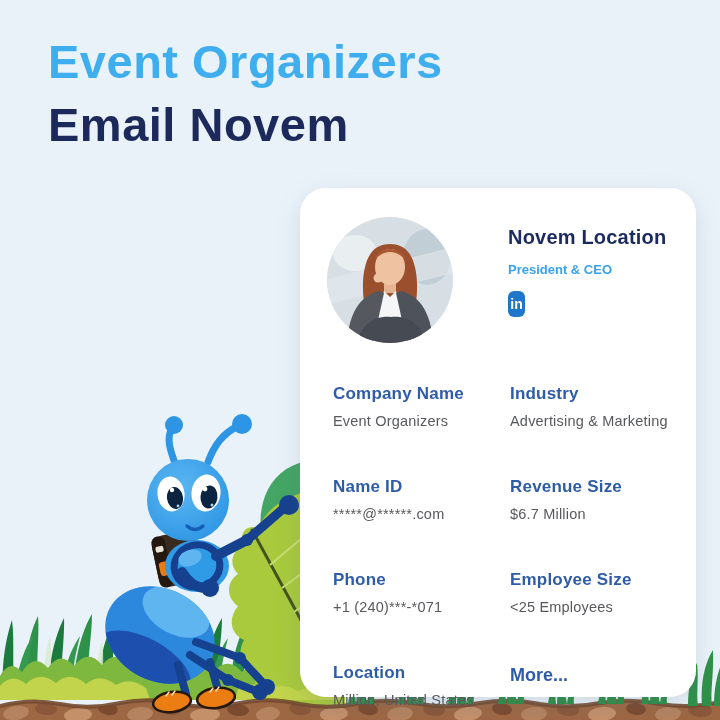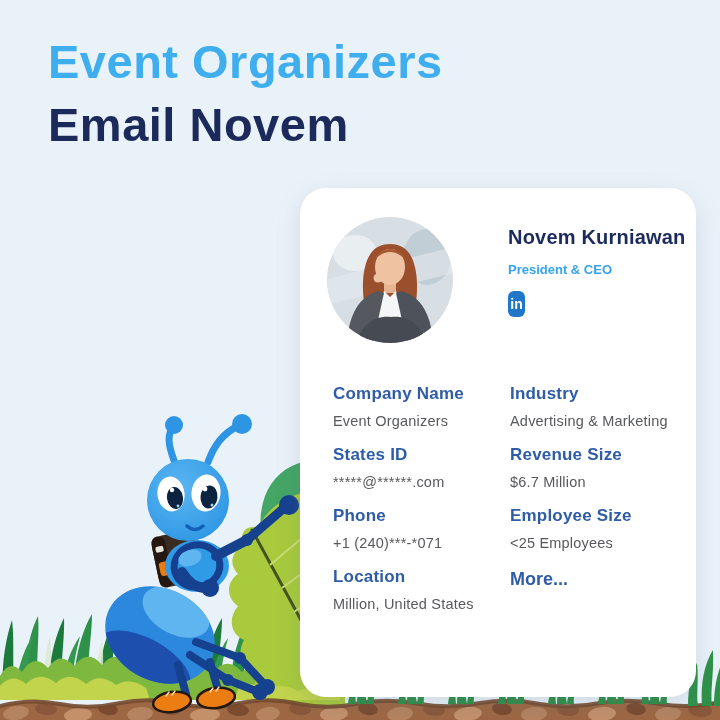--- a/index.html
+++ b/index.html
@@ -20,21 +20,21 @@
         box-shadow:0 8px 24px rgba(90,110,140,.18);}
   .photo{position:absolute;left:27px;top:29px;width:126px;height:126px;
          border-radius:50%;overflow:hidden;}
   .hdr{position:absolute;left:208px;top:38px;}
   .name{font-size:20px;font-weight:bold;color:#1c2b5e;letter-spacing:.2px;}
   .job{margin-top:13px;font-size:13px;font-weight:bold;color:#36a4ed;}
   .li{margin-top:14px;width:17px;height:26px;background:#2077c8;border-radius:6px;
       color:#fff;font-weight:bold;font-size:14px;display:flex;align-items:center;
       justify-content:center;cursor:pointer;}
   .fields{position:absolute;left:33px;top:196px;width:352px;display:grid;
-          grid-template-columns:177px 1fr;row-gap:16px;}
+          grid-template-columns:177px 1fr;row-gap:48px;}
   .fl{font-size:17px;font-weight:bold;color:#2e5ca8;letter-spacing:.2px;}
   .fv{margin-top:9px;font-size:14.5px;color:#58595c;letter-spacing:.2px;}
   .more{font-size:18px;font-weight:bold;color:#2e5ca8;cursor:pointer;padding-top:2px;}
 </style>
 </head>
 <body>
 
 <div class="title">
   <div class="t1">Event Organizers</div>
   <div class="t2">Email Novem</div>
@@ -230,36 +230,36 @@
       <path d="M46,44 Q63,26 80,44 Q74,32 63,32 Q52,32 46,44 Z" fill="#a85832"></path>
       <path d="M48,100 L57,74 L63,80 L69,74 L78,100 Z" fill="#f4f6f8"></path>
       <path d="M20,126 C22,92 36,78 52,74 L57,76 L46,126 Z" fill="#55595f"></path>
       <path d="M106,126 C104,92 90,78 74,74 L69,76 L80,126 Z" fill="#4e525a"></path>
       <path d="M30,126 C34,106 50,98 64,100 C80,98 94,106 98,126 Z" fill="#464a52"></path>
       <circle cx="51" cy="61" r="4.5" fill="#efc2a2"></circle>
     </svg>
   </div>
 
   <div class="hdr">
-    <div class="name">Novem Kurniawan</div>
+    <div class="name">Novem Location</div>
     <div class="job">President &amp; CEO</div>
     <div class="li">in</div>
   </div>
 
   <div class="fields">
     <div>
       <div class="fl">Company Name</div>
       <div class="fv">Event Organizers</div>
     </div>
     <div>
       <div class="fl">Industry</div>
       <div class="fv">Advertising &amp; Marketing</div>
     </div>
     <div>
-      <div class="fl">States ID</div>
+      <div class="fl">Name ID</div>
       <div class="fv">*****@******.com</div>
     </div>
     <div>
       <div class="fl">Revenue Size</div>
       <div class="fv">$6.7 Million</div>
     </div>
     <div>
       <div class="fl">Phone</div>
       <div class="fv">+1 (240)***-*071</div>
     </div>

